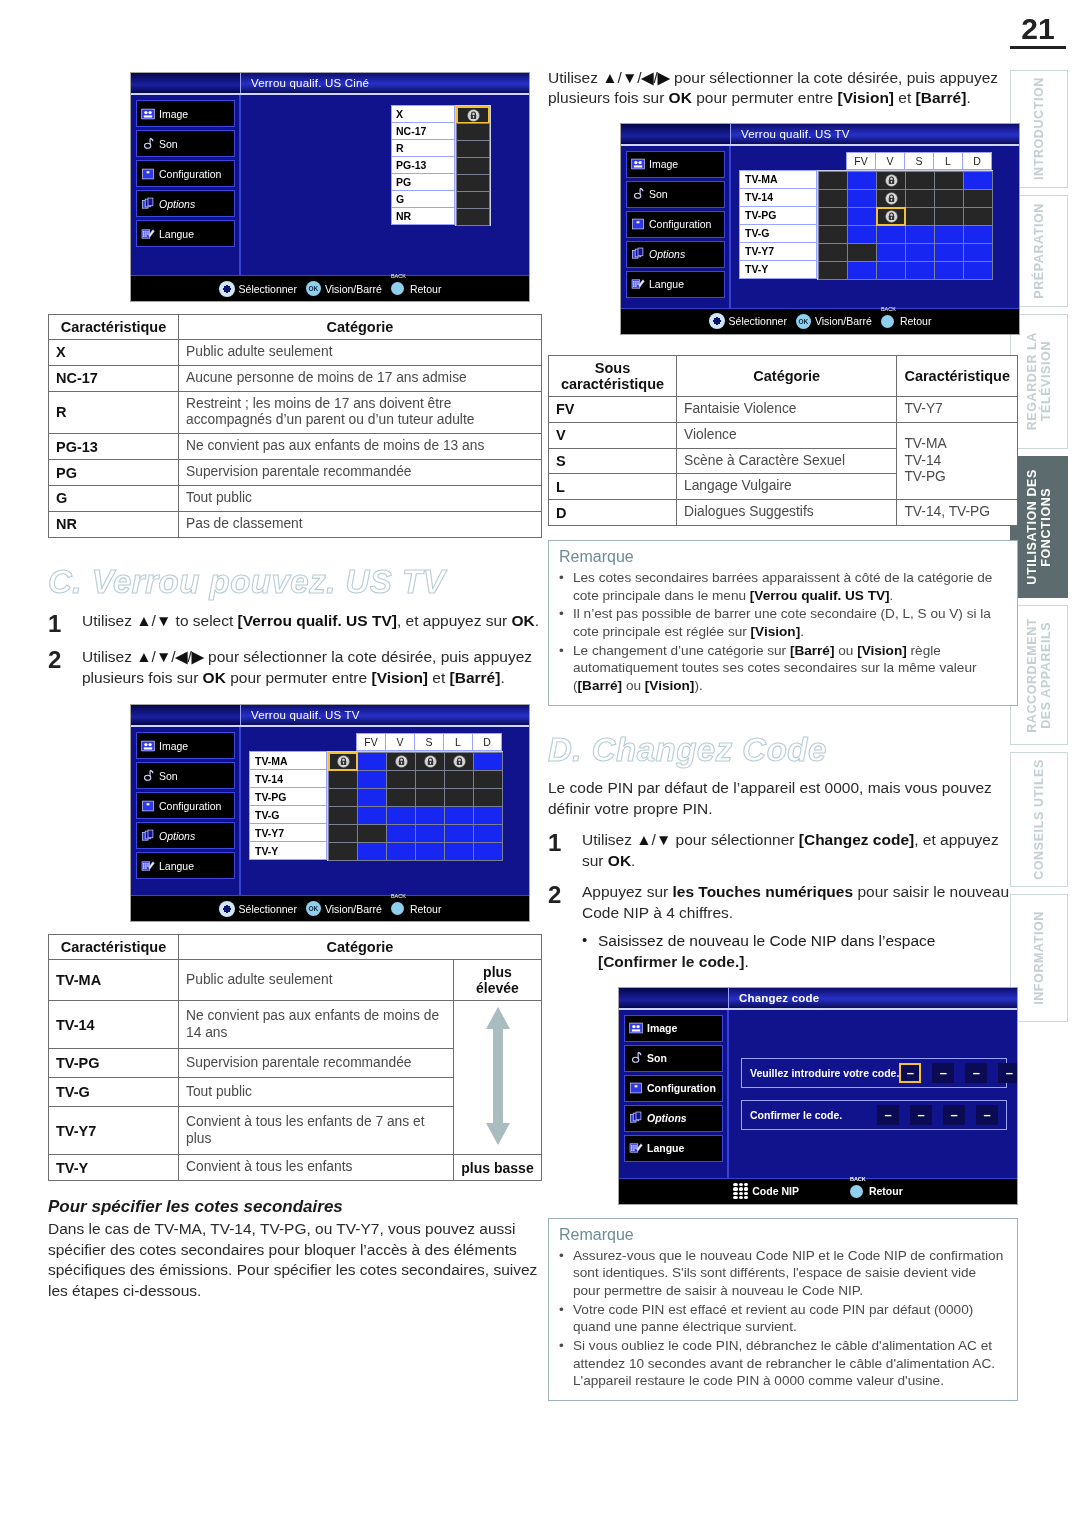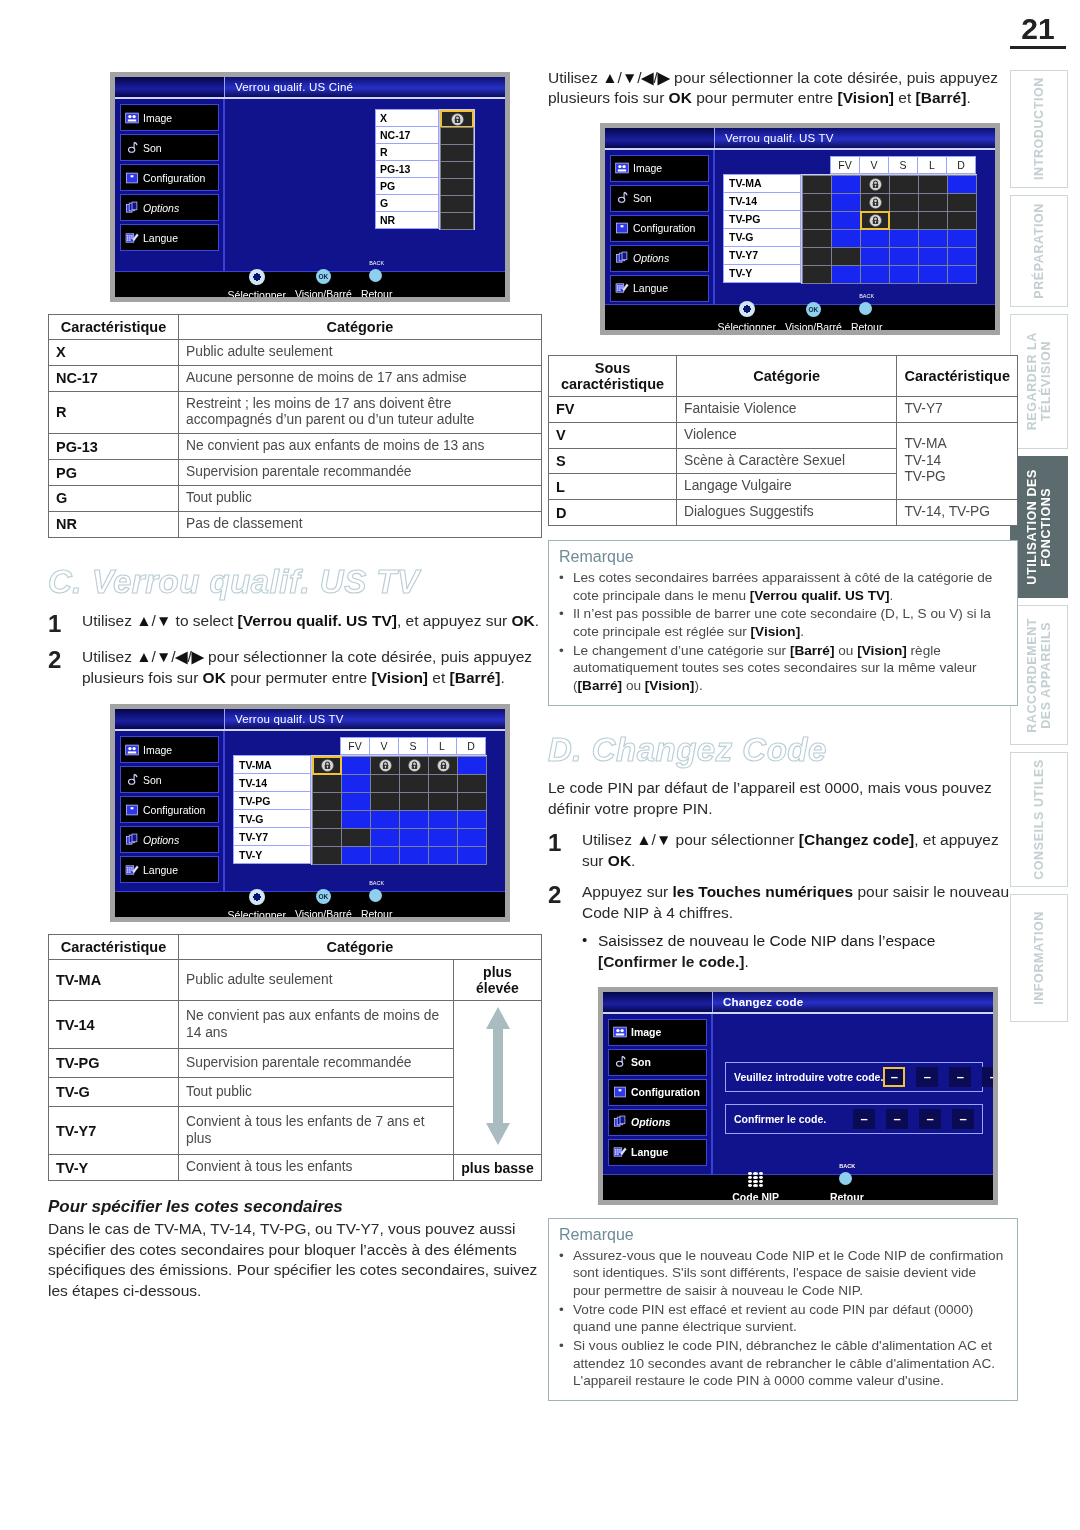--- a/index.html
+++ b/index.html
@@ -98,23 +98,23 @@
   .remarque li{ display:flex; font-size:13.6px; line-height:1.3; color:#4a4a4a; margin-bottom:1px;}
   .remarque li .bt{ width:14px; flex:0 0 14px; }
   .remarque li .bx{ flex:1; }
   .remarque li b{ color:#111; font-weight:bold; }
 
   
   
   
   .tv{
     position:relative; background:#11138c;
-    border:5px solid #a3a3a3;
+    border:1px solid #a3a3a3;
     font-family:"Liberation Sans", sans-serif;
-    color:#fff; overflow:hidden;
+    color:#fff; overflow:hidden;margin-left:20px;
   }
   .tv-titlebar{
     height:22px; position:relative;
     background:linear-gradient(to bottom,#0d0f6e 0%,#2730c8 55%,#0b0d55 100%);
     border-bottom:2px solid #cfd3ff;
     display:flex; align-items:center;
   }
   .tv-titlebar .tb-left{
     width:110px; height:100%;
     background:linear-gradient(to bottom,#05064a 0%,#1a1fa0 60%,#05064a 100%);
@@ -136,21 +136,21 @@
   .tv-mi.italic{ font-style:italic; }
 
   .tv-main{ flex:1; position:relative; padding:6px 8px 0 10px; background:#11138c; }
 
   .tv-footer{
     position:absolute; left:0; right:0; bottom:0; height:26px;
     background:#000; border-top:1px solid #3a41d6;
     display:flex; align-items:center; justify-content:center; gap:9px;
     font-size:10.5px; color:#fff;
   }
-  .ft-item{ display:flex; align-items:center; gap:4px;flex-direction:column; }
+  .ft-item{ display:flex; align-items:center; gap:4px; }
   .ico-dpad{
     width:16px;height:16px;border-radius:50%;
     background:radial-gradient(circle at 50% 50%, #0b1170 0 32%, #cfe6f5 33% 100%);
     position:relative; flex:0 0 16px;
   }
   .ico-ok{
     width:15px;height:15px;border-radius:50%;background:#8fd0ef;color:#123;
     font-size:6.5px; display:flex;align-items:center;justify-content:center;font-weight:bold;
     flex:0 0 15px;
   }
@@ -387,21 +387,21 @@
             </tr>
             <tr>
               <td class="k">NR</td>
               <td class="v">Pas de classement</td>
             </tr>
           </tbody>
         </table>
     </div>
 
     <div style="margin-top:26px;">
-      <div class="sec-head">C. Verrou qualif. US TV</div>
+      <div class="sec-head">C. Verrou pouvez. US TV</div>
     </div>
     <div id="sectionC-steps" style="margin-top:8px;">
         <div class="step">
           <div class="num">1</div>
           <div class="body">Utilisez <b>▲</b>/<b>▼</b> to select <b>[Verrou qualif. US TV]</b>, et appuyez sur <b>OK</b>.</div>
         </div>
         <div class="step">
           <div class="num">2</div>
           <div class="body">Utilisez <b>▲</b>/<b>▼</b>/<b>◀</b>/<b>▶</b> pour sélectionner la cote désirée, puis appuyez plusieurs fois sur <b>OK</b> pour permuter entre <b>[Vision]</b> et <b>[Barré]</b>.</div>
         </div>

